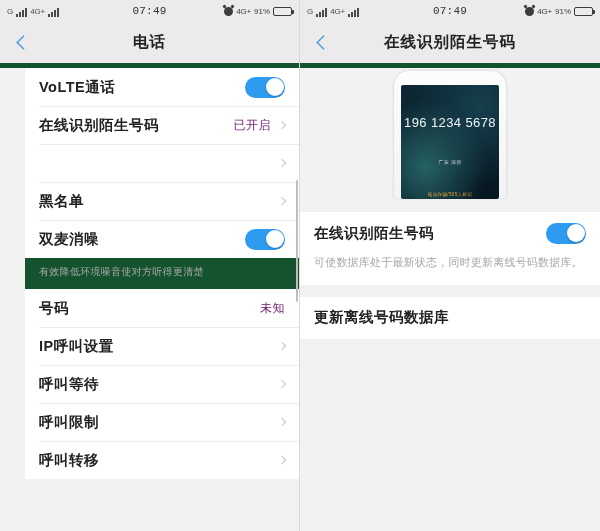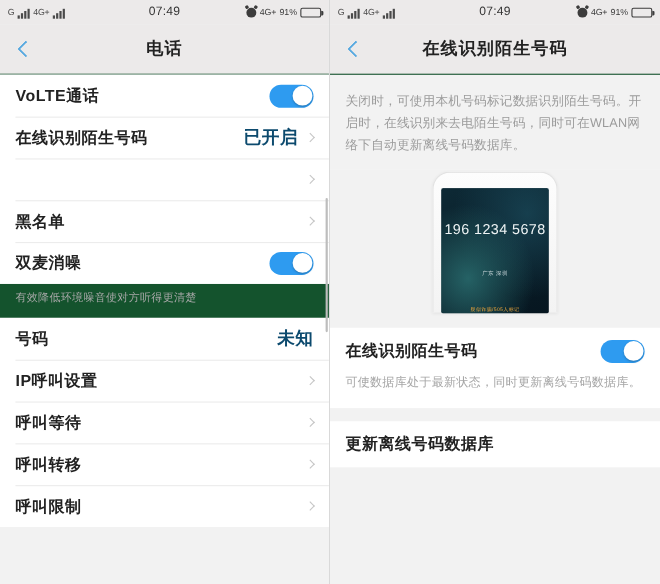--- a/index.html
+++ b/index.html
@@ -31,21 +31,21 @@
   .sb-left { display: flex; align-items: flex-end; gap: 3px; height: 11px; }
   .sb-g { font-size: 8px; line-height: 11px; color: #4a4a4a; }
   .sb-4g { font-size: 8px; line-height: 11px; color: #4a4a4a; letter-spacing: -0.2px;}
   .bars { display: flex; align-items: flex-end; gap: 1px; height: 9px; }
   .bars i { display: block; width: 2px; background: #4a4a4a; }
   .bars i:nth-child(1){height:3px}.bars i:nth-child(2){height:5px}
   .bars i:nth-child(3){height:7px}.bars i:nth-child(4){height:9px}
 
   .sb-clock {
     position: absolute; left: 0; right: 0; text-align: center;
-    font-size: 11px; color: #333; letter-spacing: 0.2px;
+    font-size: 11px; color: #333; letter-spacing: 0.2px; font-family: Liberation Mono, monospace;
   }
   .sb-right {
     margin-left: auto; display: flex; align-items: center; gap: 3px;
     font-size: 8px; color: #3c3c3c;
   }
   .alarm-ico {
     width: 9px; height: 9px; border-radius: 50%;
     background: #3c3c3c; position: relative; display:inline-block;
   }
   .alarm-ico::before, .alarm-ico::after{
@@ -62,52 +62,52 @@
   .batt::after{
     content:""; position:absolute; right:-3px; top:2.5px;
     width:2px; height:4px; background:#3c3c3c; border-radius:0 1px 1px 0;
   }
   .batt .fill { height: 100%; background: #3c3c3c; border-radius:1px; }
 
   
   .navbar {
     height: 46px; background: #eceaea;
     display: flex; align-items: center; position: relative;
-    border-bottom: 1px solid #14532d;
+    border-bottom: 5px solid #14532d;
   }
   .back-btn {
     width: 46px; height: 46px; display:flex; align-items:center; justify-content:center;
     cursor: pointer;
   }
   .chev-left {
     width: 11px; height: 11px;
     border-left: 2.4px solid #57a9e0; border-bottom: 2.4px solid #57a9e0;
     transform: rotate(45deg); border-radius: 1px;
   }
   .nav-title {
     position: absolute; left: 0; right: 0; text-align: center;
     font-size: 15.5px; font-weight: bold; color: #222; letter-spacing: 1px;
     pointer-events: none;
   }
 
   
-  .content { height: calc(531px - 68px); position: relative; background:#f2f2f2; }
+  .content { height: calc(531px - 68px); position: relative; background:#f2f2f2;padding-left:25px; }
   .group { background: #fff; }
   .row {
     height: 38px; display: flex; align-items: center;
     padding: 0 14px; background: #fff; position: relative;
     cursor: pointer;
   }
   .row + .row::before{
     content:""; position:absolute; left:14px; right:0; top:0;
     height:1px; background:#ececec;
   }
   .row-label { font-size: 14.5px; color: #222; font-weight: bold; letter-spacing: .5px; }
   .row-right { margin-left:auto; display:flex; align-items:center; gap:8px; }
-  .row-value { font-size: 16px; color: #0c4a6e; letter-spacing:.5px;font-weight:bold; }
+  .row-value { font-size: 12px; color: #701a75; letter-spacing:.5px; }
   .chev {
     width: 6px; height: 6px;
     border-right: 1.4px solid #c6c6c6; border-top: 1.4px solid #c6c6c6;
     transform: rotate(45deg);
   }
 
   
   .toggle {
     width: 40px; height: 21px; border-radius: 11px; background: #2e9bf0;
     position: relative; flex: none; cursor: pointer;
@@ -286,27 +286,27 @@
             <span class="chev"></span>
           </span>
         </div>
         <div class="row">
           <span class="row-label">呼叫等待</span>
           <span class="row-right">
             <span class="chev"></span>
           </span>
         </div>
         <div class="row">
+          <span class="row-label">呼叫限制</span>
+          <span class="row-right">
+            <span class="chev"></span>
+          </span>
+        </div>
+        <div class="row">
           <span class="row-label">呼叫转移</span>
-          <span class="row-right">
-            <span class="chev"></span>
-          </span>
-        </div>
-        <div class="row">
-          <span class="row-label">呼叫限制</span>
           <span class="row-right">
             <span class="chev"></span>
           </span>
         </div>
       </div>
 
       <div class="scrollbar"></div>
     </div>
   </div>
 
@@ -340,21 +340,20 @@
 
     <div class="navbar">
       <div class="back-btn">
         <span class="chev-left"></span>
       </div>
       <div class="nav-title">在线识别陌生号码</div>
     </div>
 
     <div class="rcol">
 
-      <div class="desc-block">关闭时，可使用本机号码标记数据识别陌生号码。开启时，在线识别来去电陌生号码，同时可在WLAN网络下自动更新离线号码数据库。</div>
 
       <div class="phone-wrap">
         <div class="phone">
           <div class="phone-screen">
             <div class="call-number">196 1234 5678</div>
             <div class="call-loc">广东 深圳</div>
             <div class="call-tag">疑似诈骗/505人标记</div>
             <div class="hangup"></div>
           </div>
         </div>

